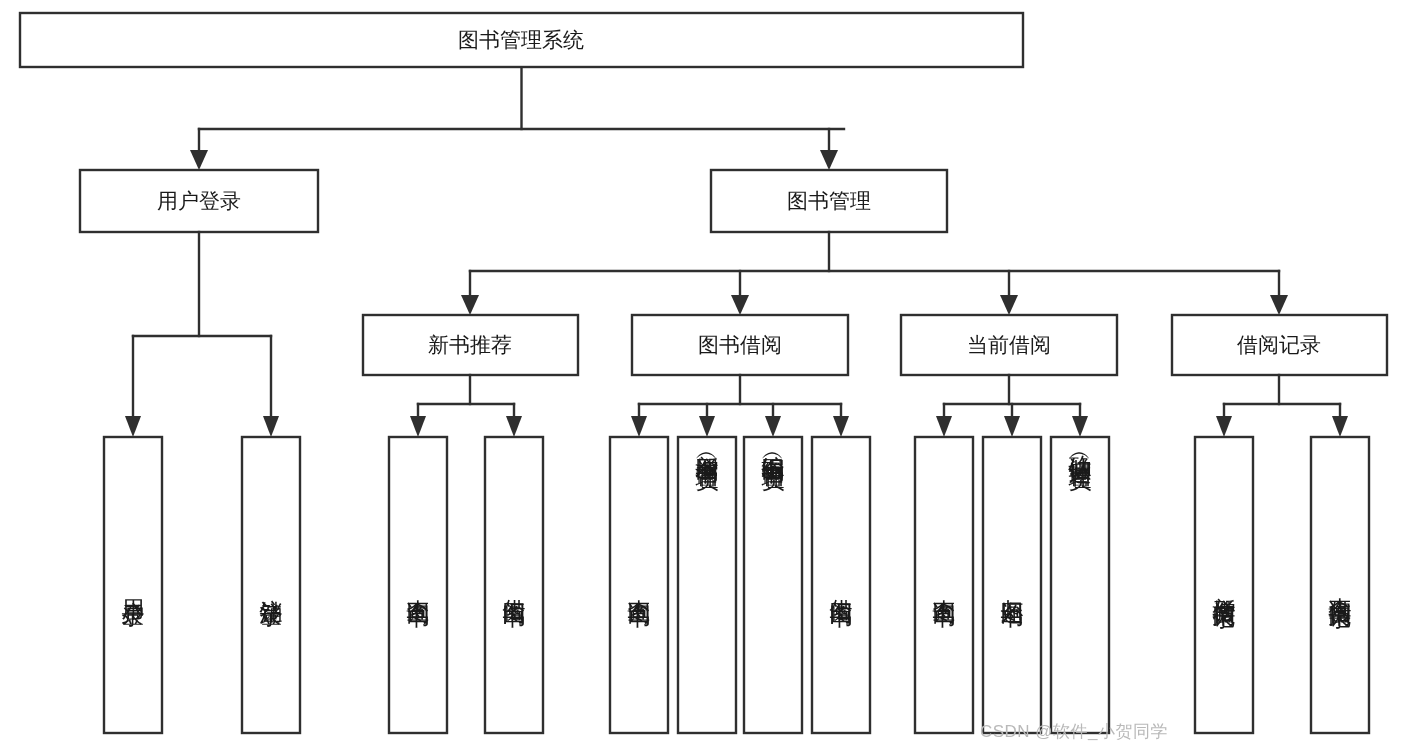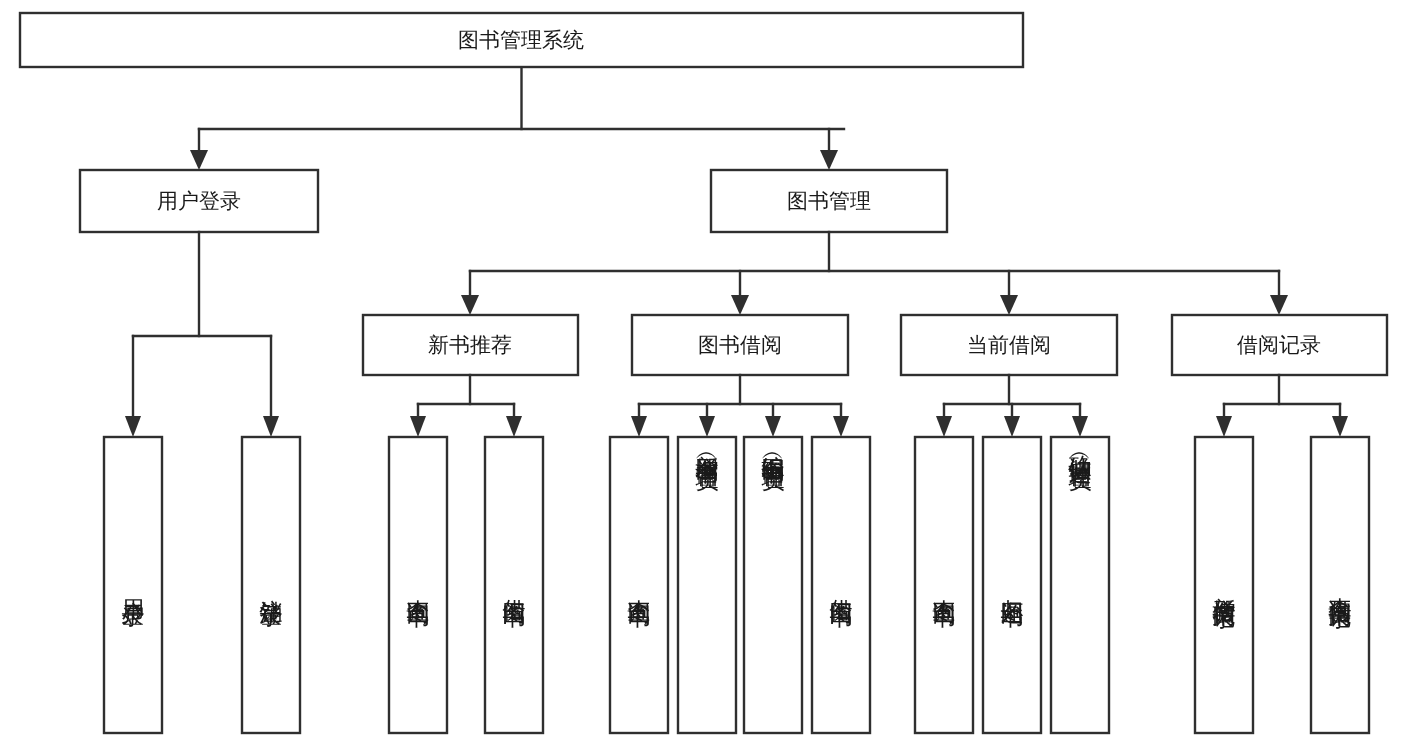--- a/index.html
+++ b/index.html
@@ -251,13 +251,14 @@
     <span class="leaf-label">确认归还（管理员）</span>
   </div>
 
   <div class="leaf-label-wrap" style="left:1195px; top:437px; width:58px; height:296px;">
     <span class="leaf-label">新增借阅记录</span>
   </div>
   <div class="leaf-label-wrap" style="left:1311px; top:437px; width:58px; height:296px;">
     <span class="leaf-label">查询借阅记录</span>
   </div>
 
+  <div class="watermark">CSDN @软件_小贺同学</div>
 </div>
 
 </body></html>

